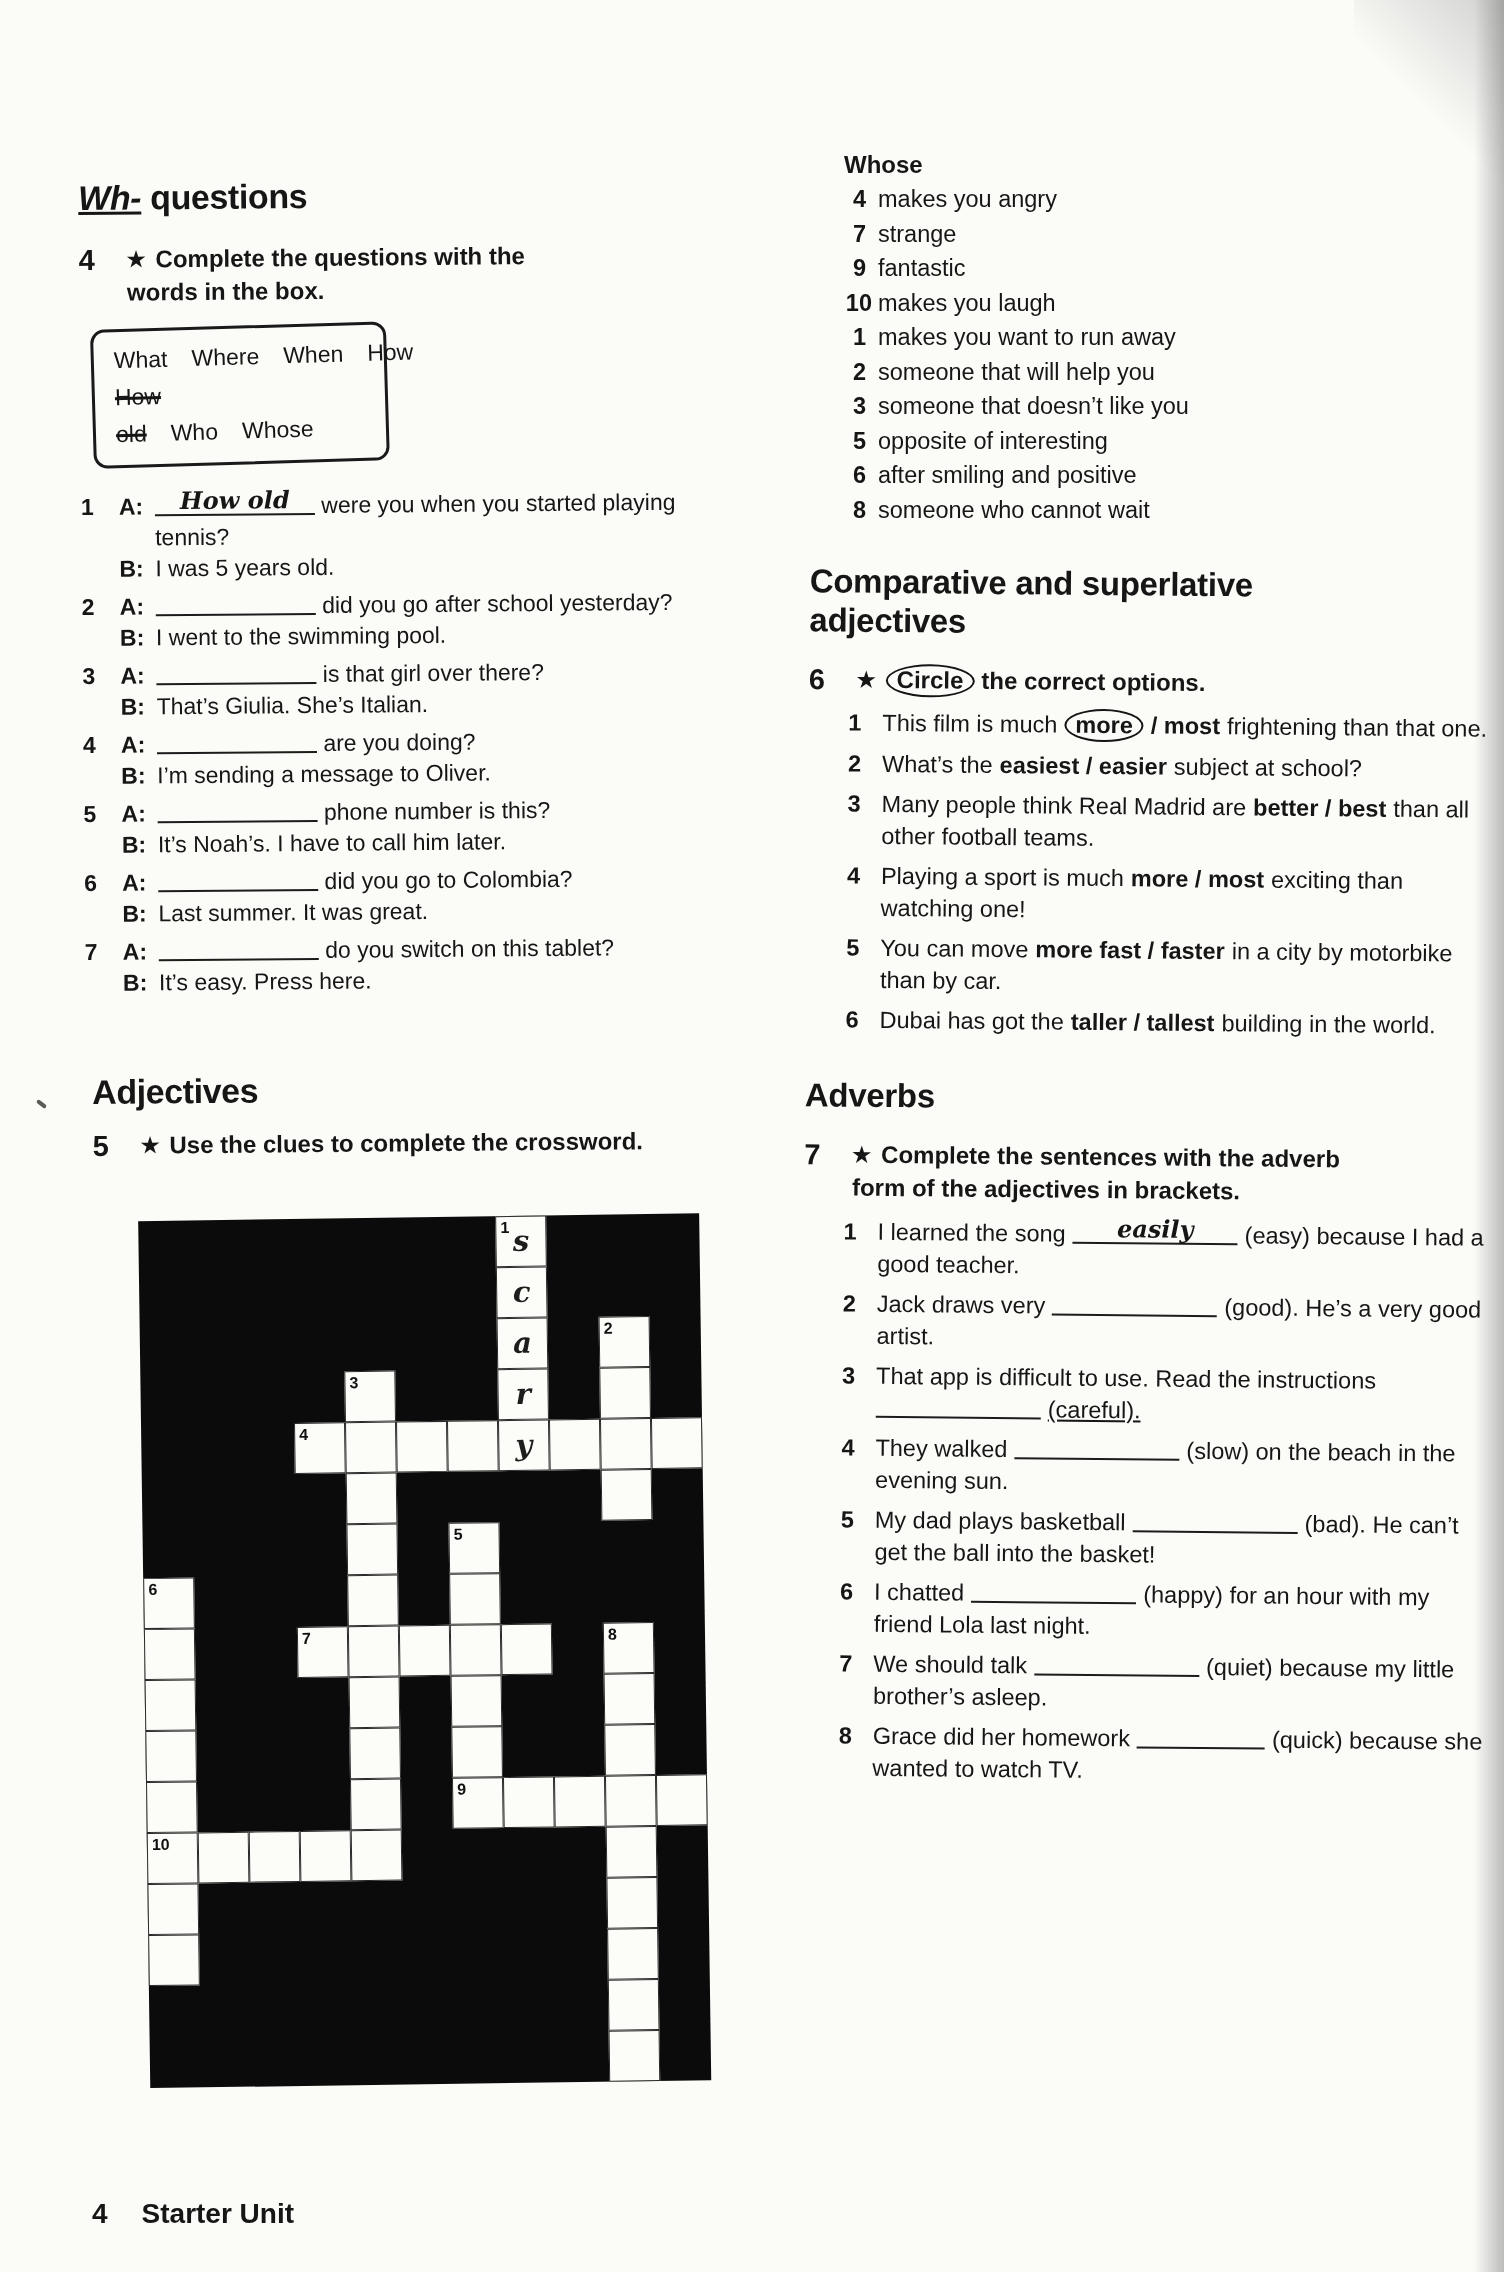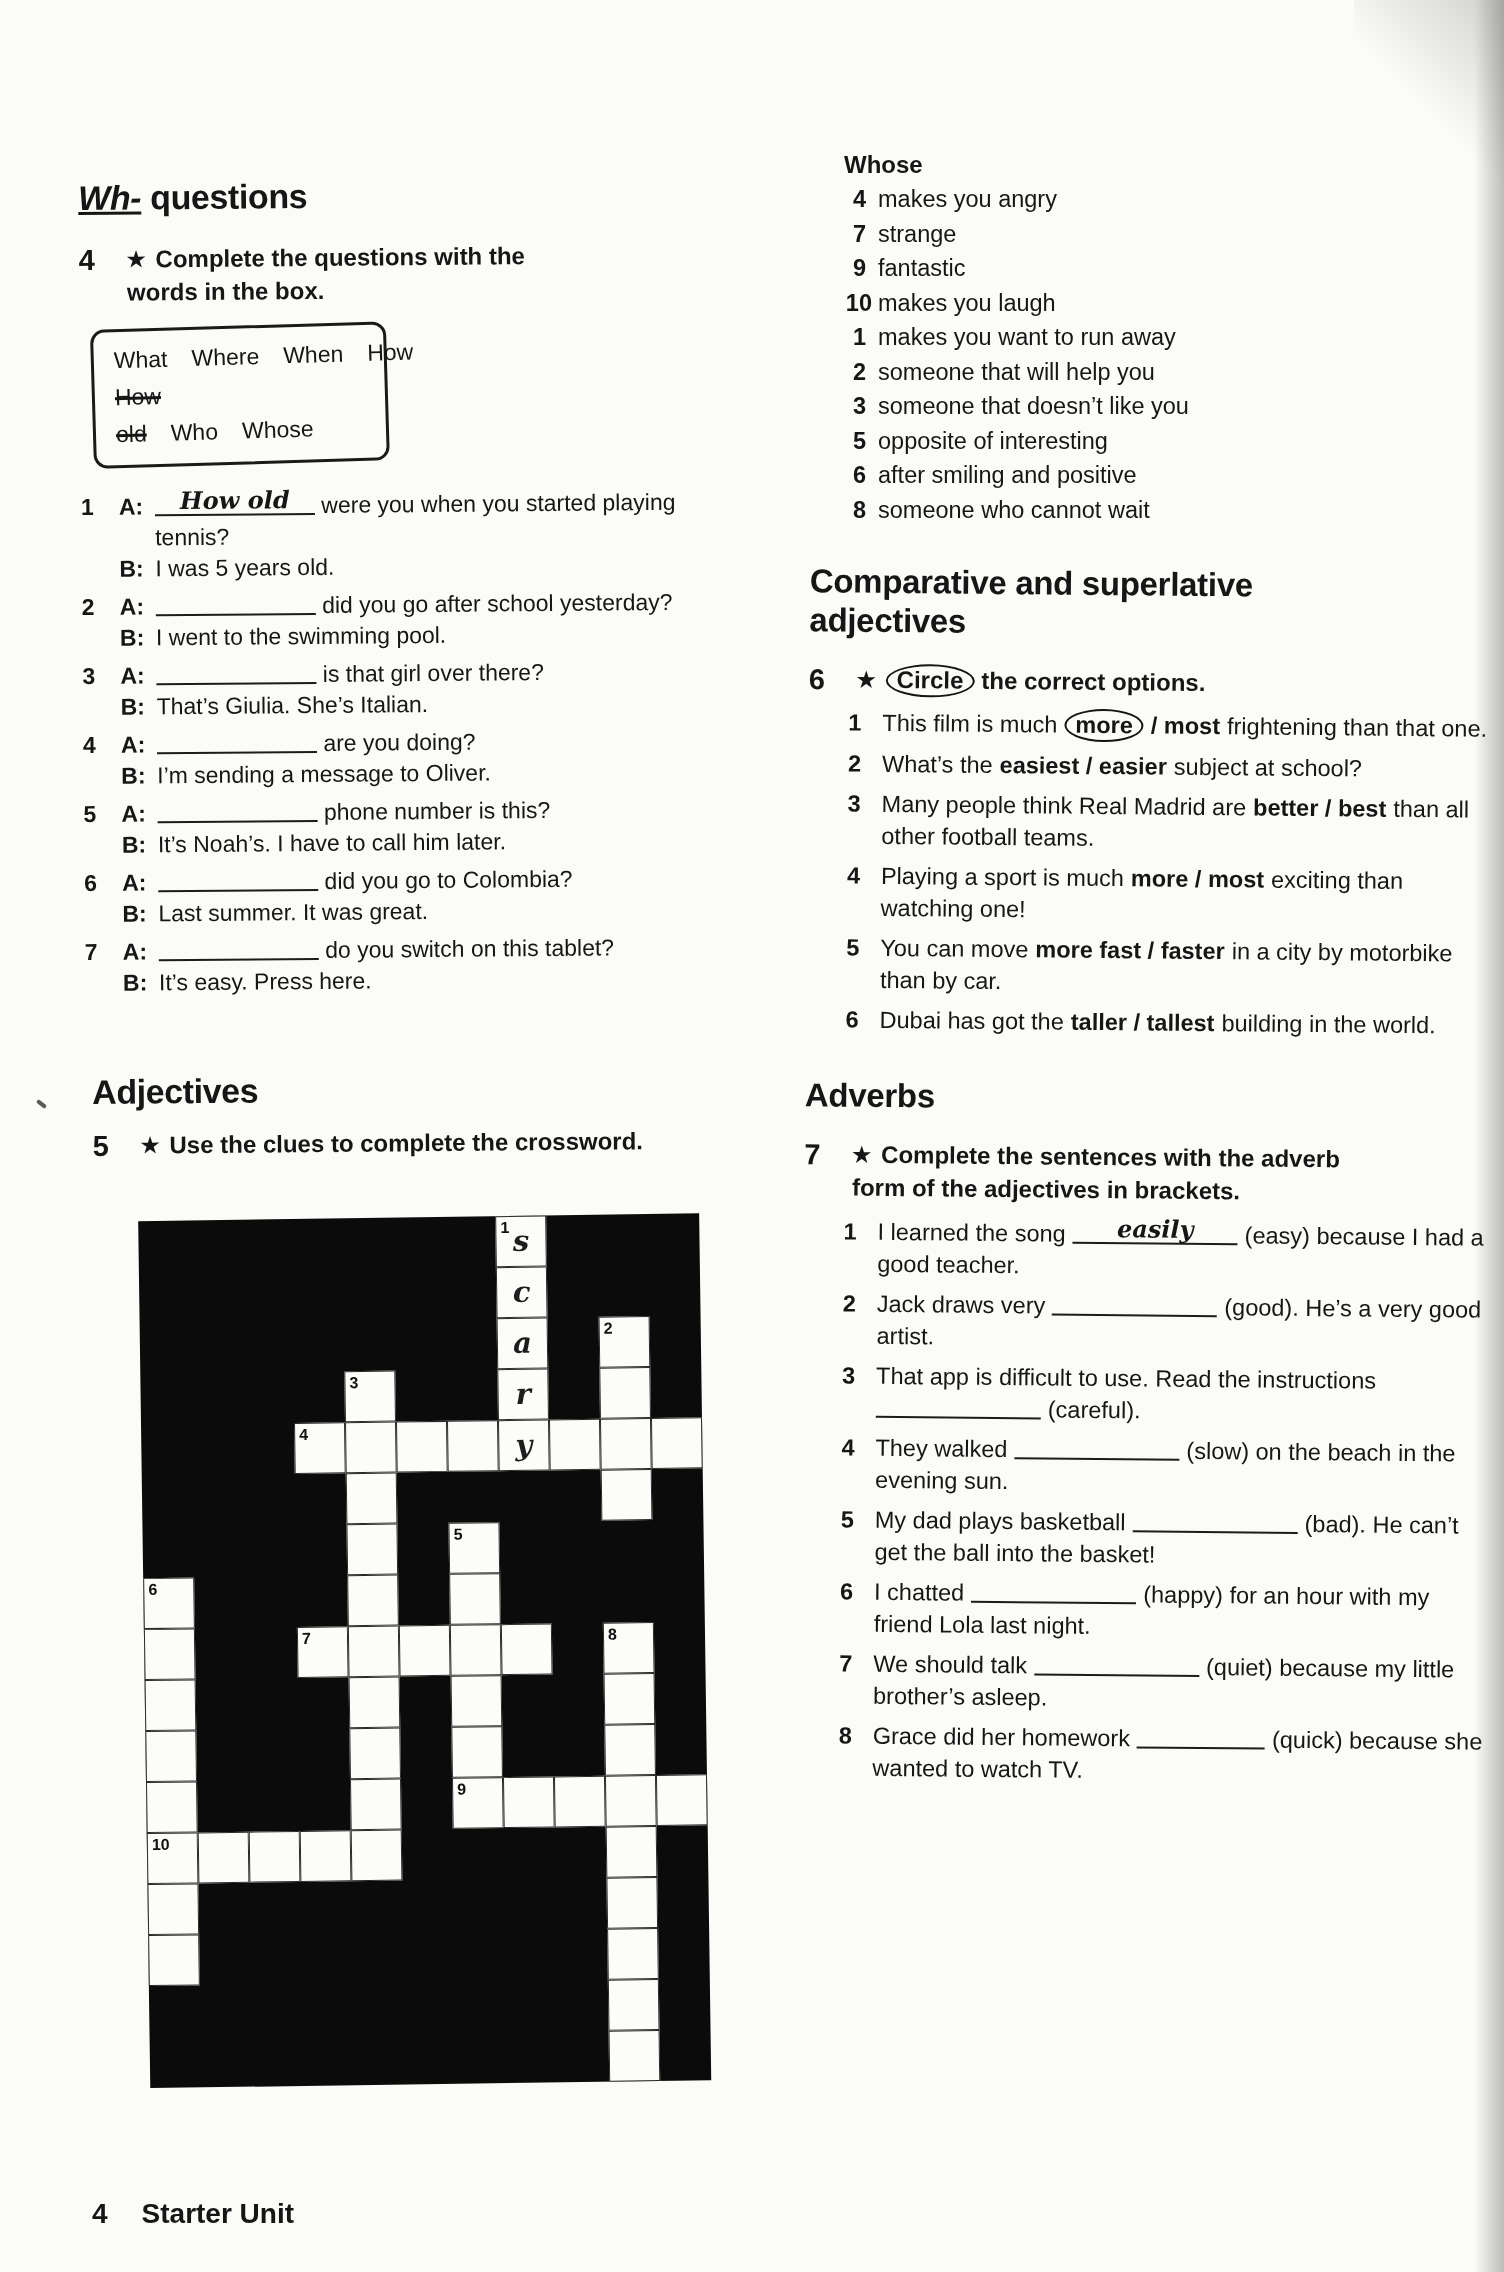--- a/index.html
+++ b/index.html
@@ -532,21 +532,21 @@
         <div class="citem">
             <span class="cnum">1</span>
             <span class="ctext"><span class="seg">I learned the song</span><span class="blank w165"><span class="hand">easily</span></span><span class="seg" style="margin-left:7px;">(easy) because I had a good teacher.</span></span>
           </div>
         <div class="citem">
             <span class="cnum">2</span>
             <span class="ctext"><span class="seg">Jack draws very</span><span class="blank w165"><span class="hand"></span></span><span class="seg" style="margin-left:7px;">(good). He’s a very good artist.</span></span>
           </div>
         <div class="citem">
             <span class="cnum">3</span>
-            <span class="ctext"><span class="seg">That app is difficult to use. Read the instructions</span><span class="blank w165"><span class="hand"></span></span><span class="seg" style="margin-left:7px;">(careful).</span></span>
+            <span class="ctext"><span class="seg">That app is difficult to use. Read the instructions</span><span class="blank w165"><span class="hand"></span></span><span class="seg" style="margin-left:7px;text-decoration:underline;">(careful).</span></span>
           </div>
         <div class="citem">
             <span class="cnum">4</span>
             <span class="ctext"><span class="seg">They walked</span><span class="blank w165"><span class="hand"></span></span><span class="seg" style="margin-left:7px;">(slow) on the beach in the evening sun.</span></span>
           </div>
         <div class="citem">
             <span class="cnum">5</span>
             <span class="ctext"><span class="seg">My dad plays basketball</span><span class="blank w165"><span class="hand"></span></span><span class="seg" style="margin-left:7px;">(bad). He can’t get the ball into the basket!</span></span>
           </div>
         <div class="citem">

